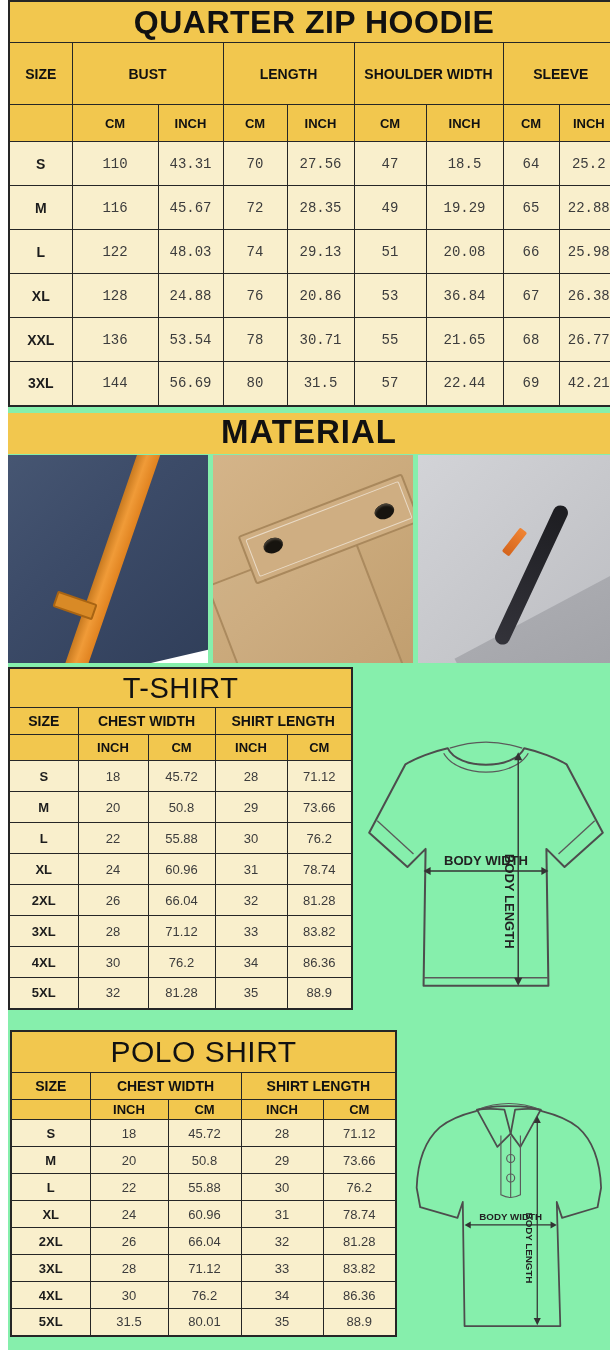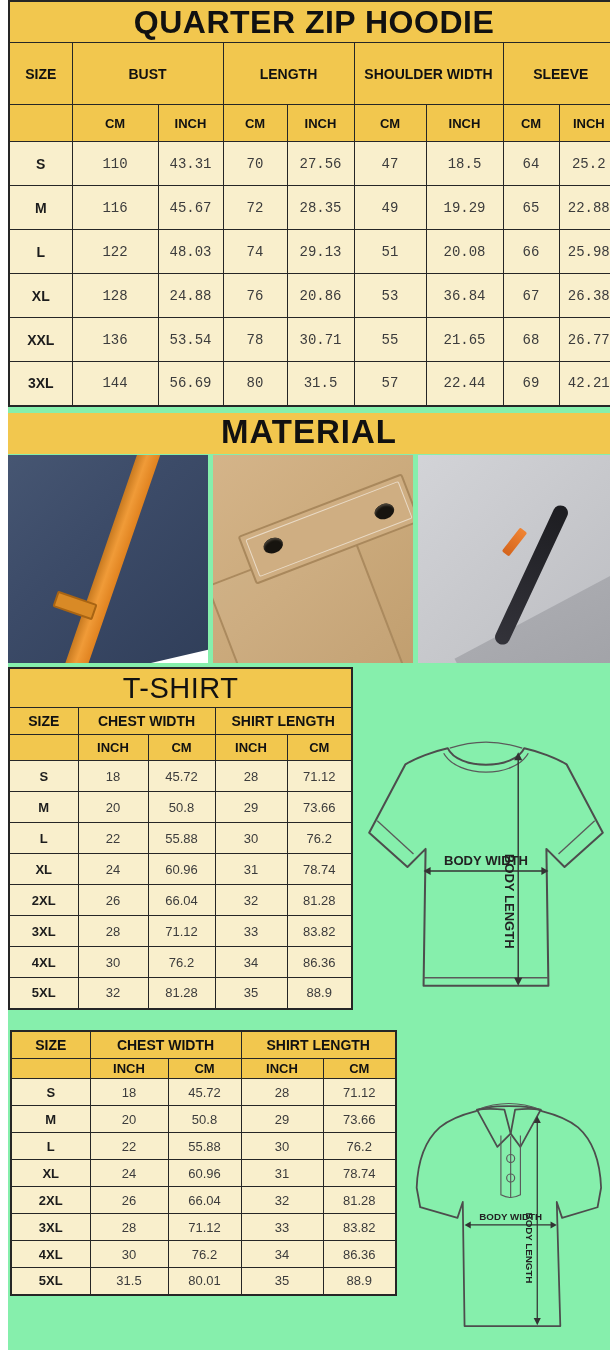--- a/index.html
+++ b/index.html
@@ -325,20 +325,23 @@
 
   <table class="size-table t-polo">
     <colgroup>
       <col style="width:79px">
         <col style="width:78px">
         <col style="width:73px">
         <col style="width:82px">
         <col style="width:73px">
     </colgroup>
     <thead>
+      <tr class="title-row">
+        <th colspan="5" class="title-cell">POLO SHIRT</th>
+      </tr>
       <tr class="group-row">
           <th colspan="1" class="group-cell">SIZE</th>
           <th colspan="2" class="group-cell">CHEST WIDTH</th>
           <th colspan="2" class="group-cell">SHIRT LENGTH</th>
         </tr>
       <tr class="unit-row">
           <th class="unit-cell"></th>
           <th class="unit-cell">INCH</th>
           <th class="unit-cell">CM</th>
           <th class="unit-cell">INCH</th>

